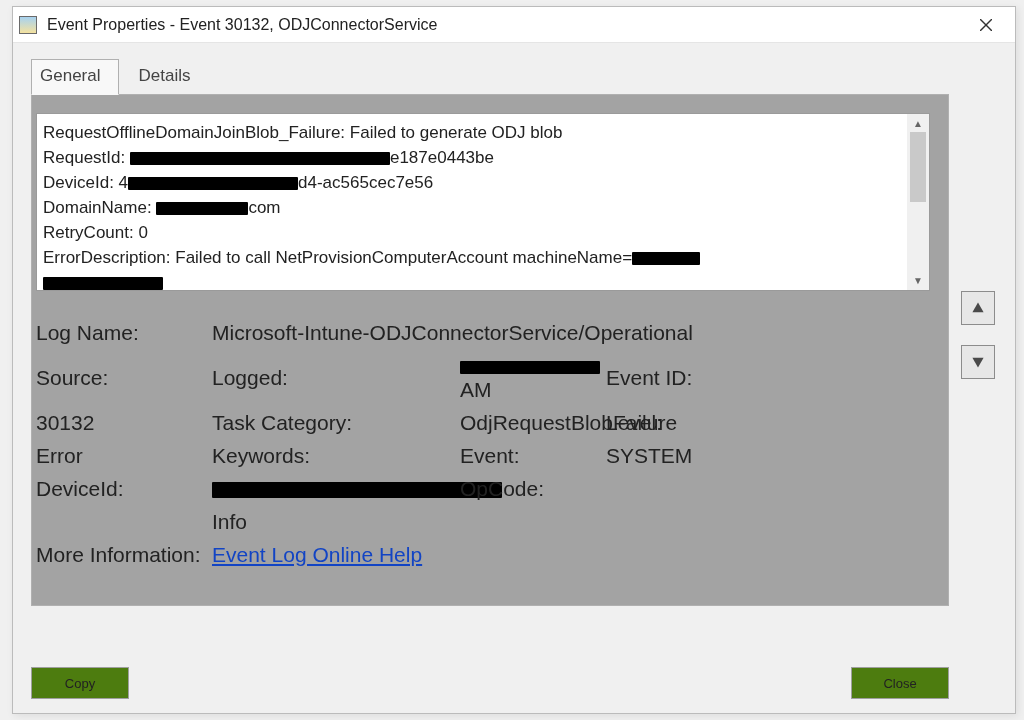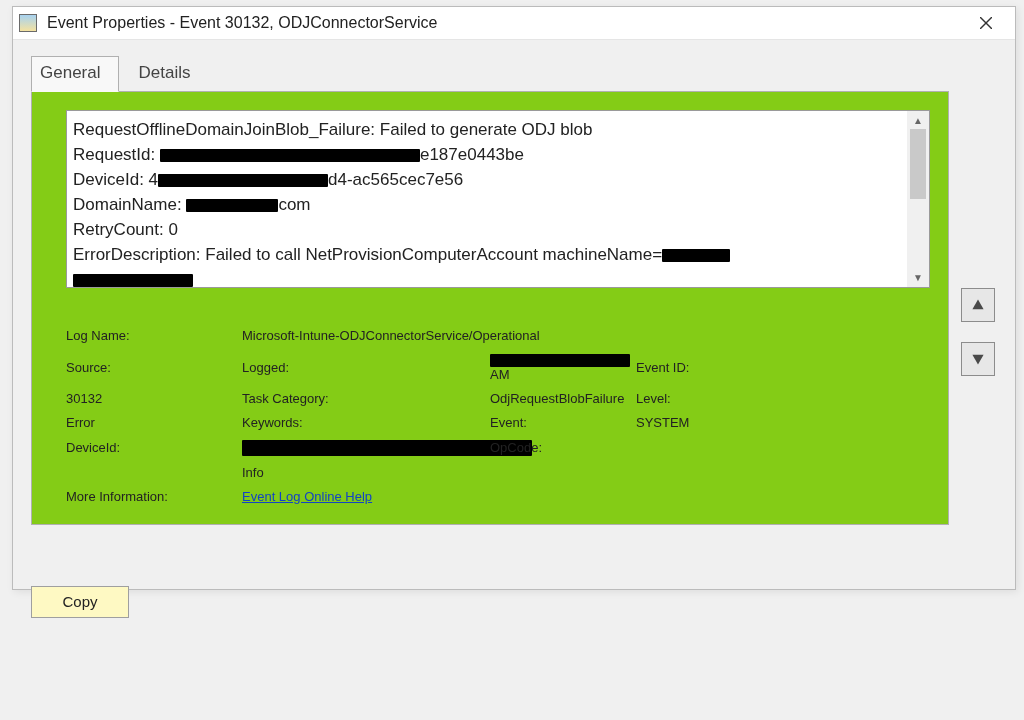--- a/index.html
+++ b/index.html
@@ -11,21 +11,21 @@
     background: #f0f0f0;
     width: 1024px;
     height: 720px;
     overflow: hidden;
   }
   .window {
     position: absolute;
     left: 12px;
     top: 6px;
     width: 1004px;
-    height: 584px;
+    height: 708px;
     background: #f0f0f0;
     border: 1px solid #bbb;
     display: flex;
     flex-direction: column;
     box-shadow: 2px 2px 8px rgba(0,0,0,0.08);
   }
   .titlebar {
     display: flex;
     align-items: center;
     height: 36px;
@@ -87,22 +87,22 @@
   }
   .tab.active {
     background: #f8f8f8;
     border-color: #b0b0b0;
     border-bottom: 1px solid #f8f8f8;
     margin-bottom: -1px;
     padding-left: 8px;
   }
   .tabpanel {
     border: 1px solid #b0b0b0;
-    background: #84cc16;
-    padding: 18px 18px 20px 34px;
+    background: #a3a3a3;
+    padding: 18px 18px 20px 4px;
     flex: 1;
     display: flex;
     flex-direction: column;
     position: relative;
     z-index: 1;
   }
 
   .msgbox-wrap {
     position: relative;
     border: 1px solid #9a9a9a;
@@ -138,45 +138,45 @@
   }
   .scrolltrack .arrow { font-size: 10px; color: #666; cursor: pointer; }
   .scrolltrack .thumb {
     position: absolute;
     top: 18px; height: 70px; left: 3px; right: 3px;
     background: #c9c9c9;
     cursor: pointer;
   }
 
   .props {
-    margin-top: 40px;
+    margin-top: 30px;
     display: grid;
     grid-template-columns: 176px 248px 146px 1fr;
     row-gap: 9px;
     column-gap: 0px;
-    font-size: 13px;
+    font-size: 21px;
     align-items: center;
   }
   .props .lbl { color: #222; }
   .props .val { color: #222; }
   .props .link { color: #1244c4; text-decoration: underline; cursor: pointer; }
   .wideval { grid-column: 2 / span 3; }
 
   .footer {
     display: flex;
     justify-content: space-between;
     padding-top: 14px;
     margin-top: 10px;
   }
   .btn {
     min-width: 98px;
     height: 32px;
-    background: #fef9c3;
+    background: #4d7c0f;
     border: 1px solid #9f9f9f;
-    font-size: 15px;
+    font-size: 13px;
     color: #222;
     cursor: pointer;
     margin-top: 37px;
   }
 
   .navbtn {
     width: 34px; height: 34px;
     border: 1px solid #8c8c8c;
     background: #e7e7e7;
     display: flex; align-items: center; justify-content: center;
@@ -265,20 +265,21 @@
           <div class="lbl">More Information:</div>
           <div class="val wideval">
             <a class="link">Event Log Online Help</a>
           </div>
         </div>
 
       </div>
 
       <div class="footer">
         <button class="btn">Copy</button>
+        <button class="btn">Close</button>
       </div>
 
     </div>
 
     <div class="side-col">
       <div class="navbtn">
         <svg viewBox="0 0 10 10">
             <polygon points="5,1 9,8 1,8"></polygon>
           </svg>
       </div>

